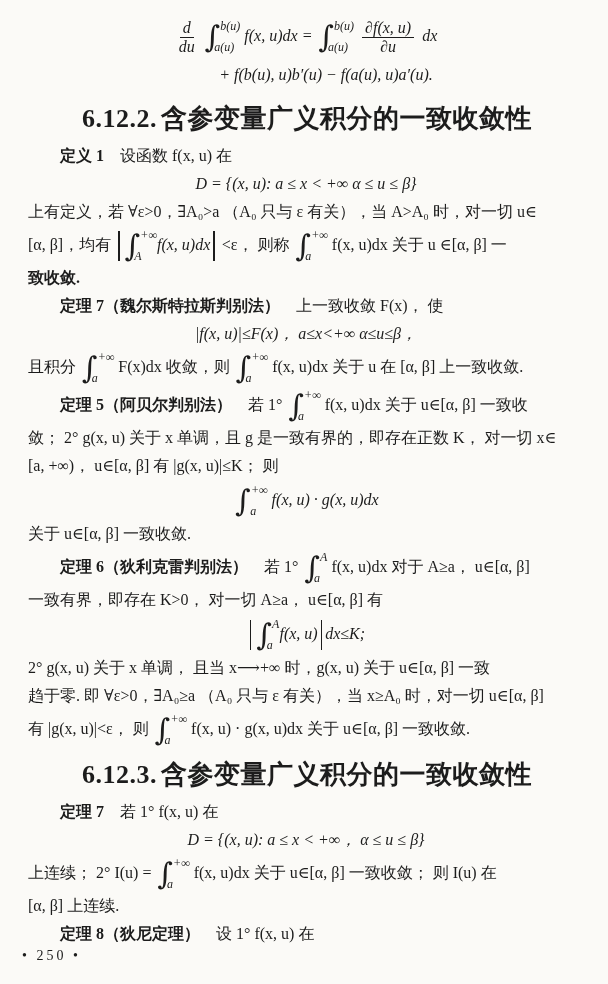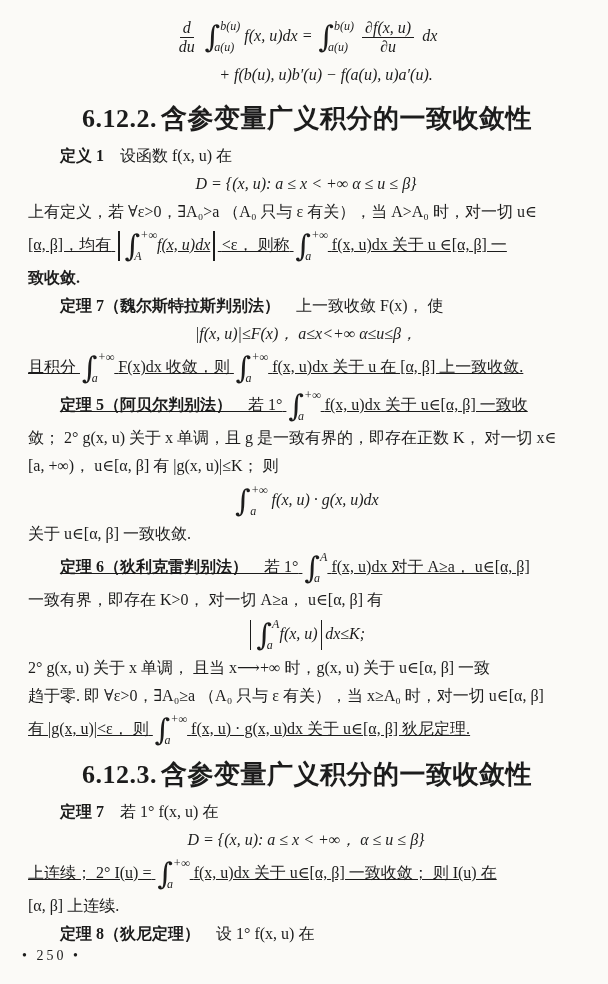--- a/index.html
+++ b/index.html
@@ -26,21 +26,21 @@
   .sec{
     font-size:26px;font-weight:bold;
     line-height:32px;margin:11px 0 7px 2px;
     letter-spacing:0.5px;
     text-align:center;
   }
   .sec .secnum{margin-right:4px;}
   .fblock{margin:2px 0 4px 0;}
   .fline1{text-align:center;line-height:44px;}
   .fline2{text-align:center;line-height:34px;padding-left:40px;}
-  .iline{line-height:38px;text-decoration:underline;}
+  .iline{line-height:38px;}
   .cformula{text-align:center;line-height:40px;}
   
   .int{display:inline-flex;align-items:center;vertical-align:middle;margin:0 2px;}
   .isym{font-size:30px;line-height:34px;font-family:"DejaVu Serif",serif;font-style:normal;}
   .ilims{
     display:inline-flex;flex-direction:column;justify-content:space-between;
     height:34px;box-sizing:border-box;padding:1px 0 2px 0;
     font-size:12px;font-style:italic;line-height:10px;margin-left:-2px;
   }
   .iup{transform:translateX(2px);}
@@ -199,21 +199,21 @@
     <div class="line">趋于零. 即 ∀ε&gt;0，∃A₀≥a （A₀ 只与 ε 有关），当 x≥A₀ 时，对一切 u∈[α, β]</div>
     <div class="line iline">
       <span>有 |g(x, u)|&lt;ε，  则</span>
       <span class="int">
         <span class="isym">∫</span>
         <span class="ilims">
           <span class="iup">+∞</span>
           <span class="ilo">a</span>
         </span>
       </span>
-      <span>f(x, u) · g(x, u)dx 关于 u∈[α, β] 狄尼定理.</span>
+      <span>f(x, u) · g(x, u)dx 关于 u∈[α, β] 一致收敛.</span>
     </div>
   </div>
 
   <div class="sec">
     <span class="secnum">6.12.3.</span><span>含参变量广义积分的一致收敛性</span>
   </div>
 
   <div class="para">
     <div class="line first">
       <span class="bold">定理 7</span><span>　若 1° f(x, u) 在</span>

